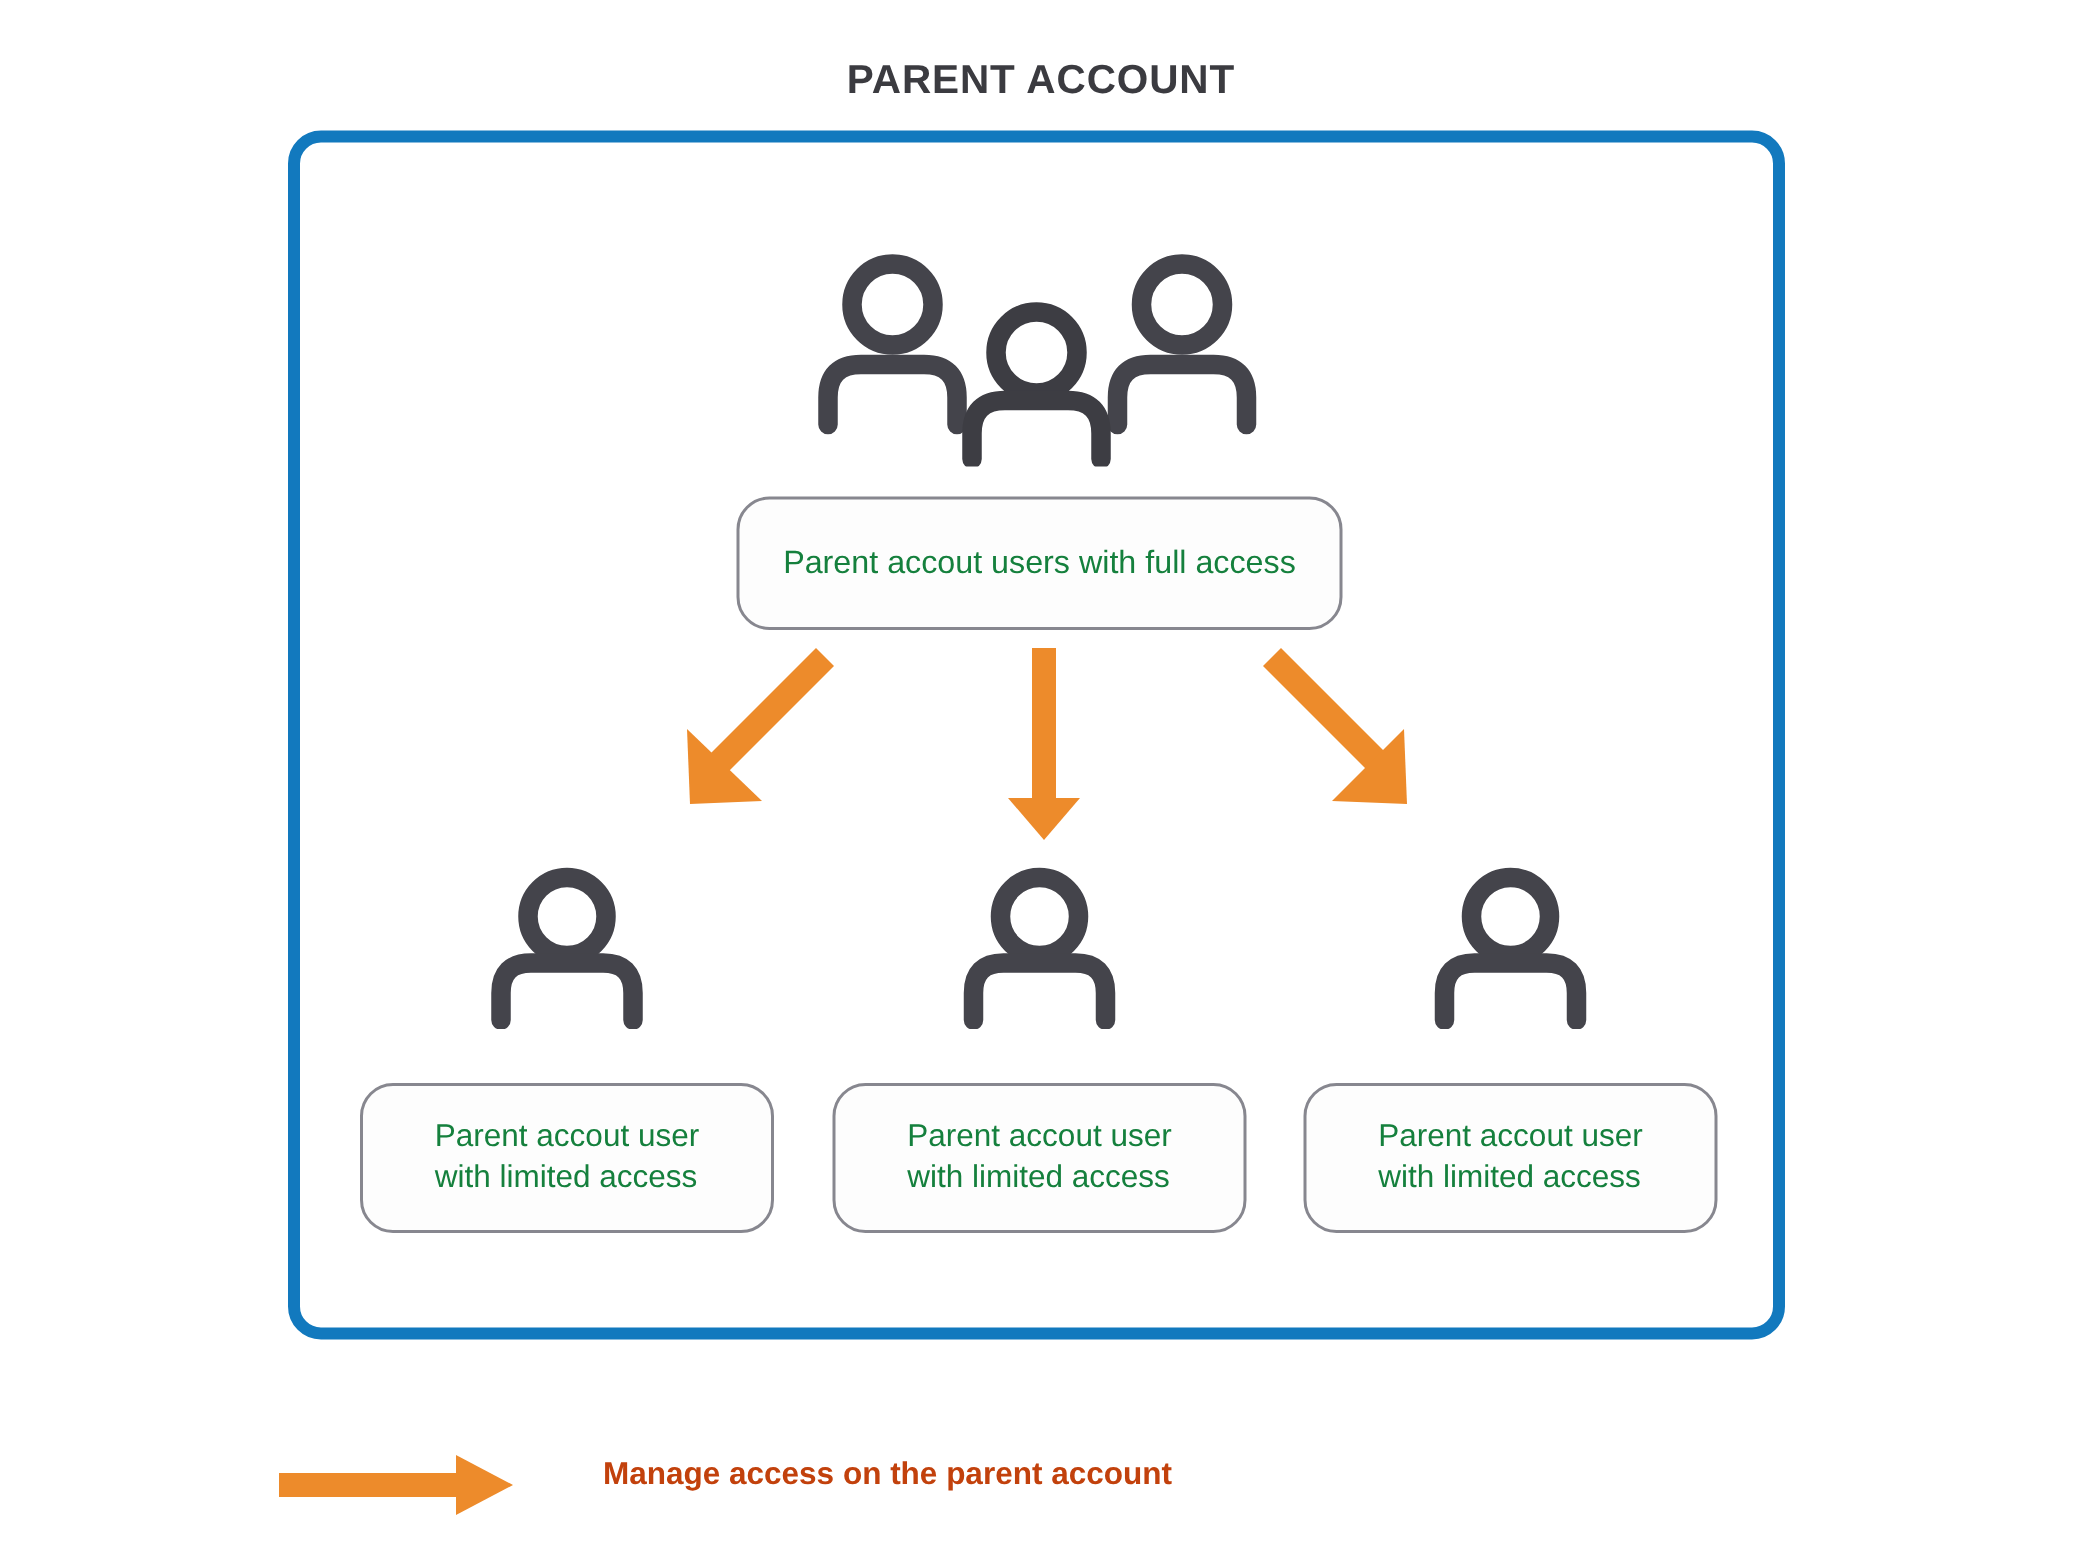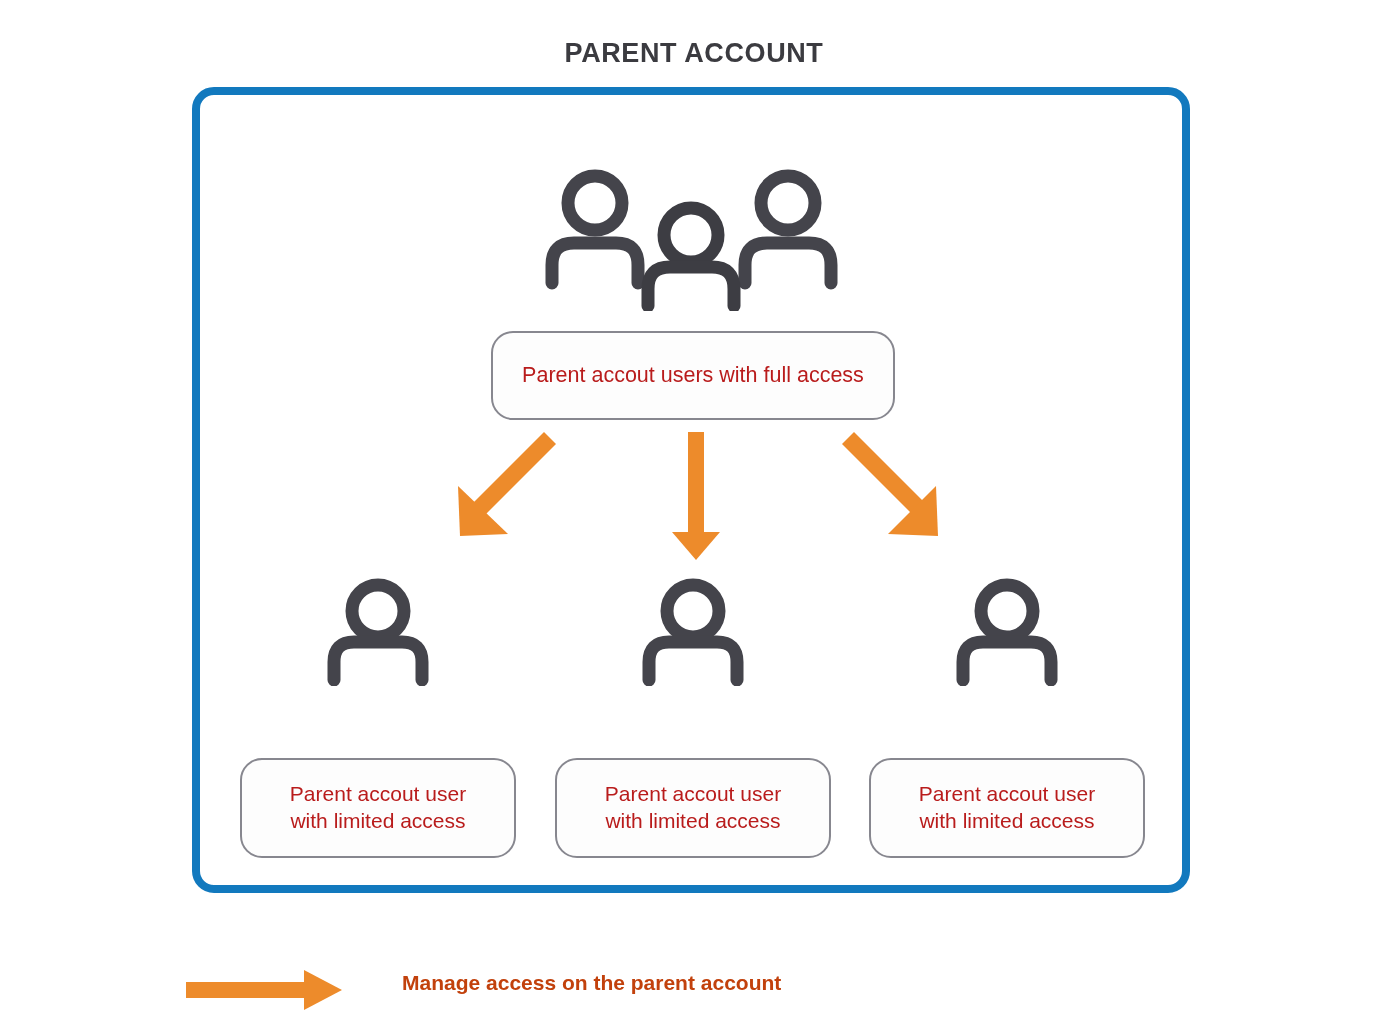--- a/index.html
+++ b/index.html
@@ -67,36 +67,34 @@
   
   .label-box {
     position: absolute;
     box-sizing: border-box;
     border: 2px solid #87878f;
     border-radius: 22px;
     background: #fdfdfd;
     display: flex;
     align-items: center;
     justify-content: center;
-    text-align: center;
-    color: #b91c1c;
+    color: #15803d;
     line-height: 1.28;
     font-size: 21px;
   }
   #box-full-access {
     left: 491px;
     top: 331px;
     width: 404px;
     height: 89px;
     font-size: 21.5px;
   }
   .box-limited {
     width: 276px;
     height: 100px;
-    margin-top: 36px;
   }
   #box-limited-1 { left: 240px; top: 722px; }
   #box-limited-2 { left: 555px; top: 722px; }
   #box-limited-3 { left: 869px; top: 722px; }
 
   
   .arrow-svg {
     position: absolute;
     overflow: visible;
   }

